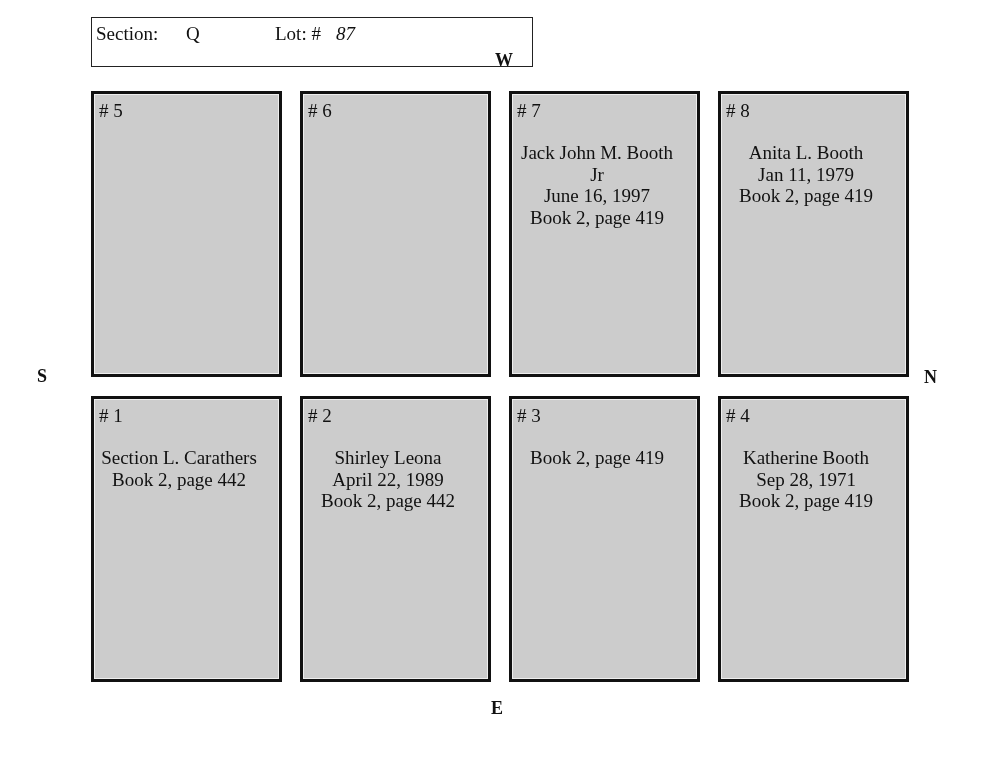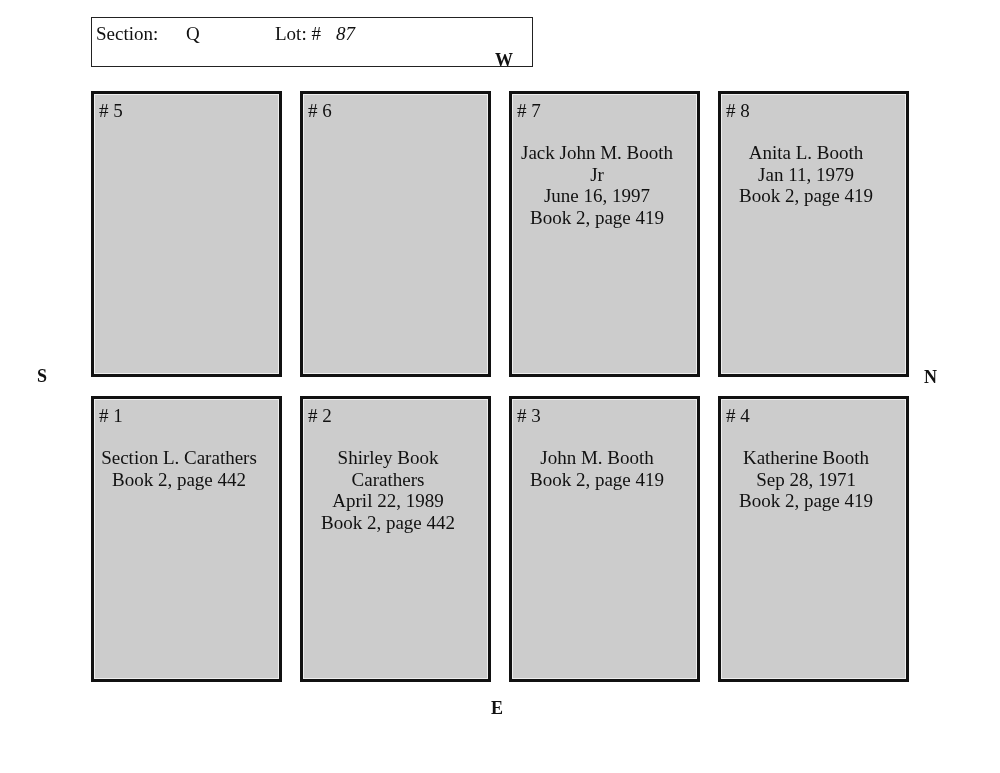--- a/index.html
+++ b/index.html
@@ -118,30 +118,28 @@
 <div class="plot" style="left:91px; top:396px;">
   <div class="num"># 1</div>
   <div class="info">
     <div>Section L. Carathers</div>
     <div>Book 2, page 442</div>
   </div>
 </div>
 <div class="plot" style="left:300px; top:396px;">
   <div class="num"># 2</div>
   <div class="info">
-    <div>Shirley Book</div>
-    <div>Carathers</div>
+    <div>Shirley Leona</div>
     <div>April 22, 1989</div>
     <div>Book 2, page 442</div>
   </div>
 </div>
 <div class="plot" style="left:509px; top:396px;">
   <div class="num"># 3</div>
   <div class="info">
-    <div>John M. Booth</div>
     <div>Book 2, page 419</div>
   </div>
 </div>
 <div class="plot" style="left:718px; top:396px;">
   <div class="num"># 4</div>
   <div class="info">
     <div>Katherine Booth</div>
     <div>Sep 28, 1971</div>
     <div>Book 2, page 419</div>
   </div>

